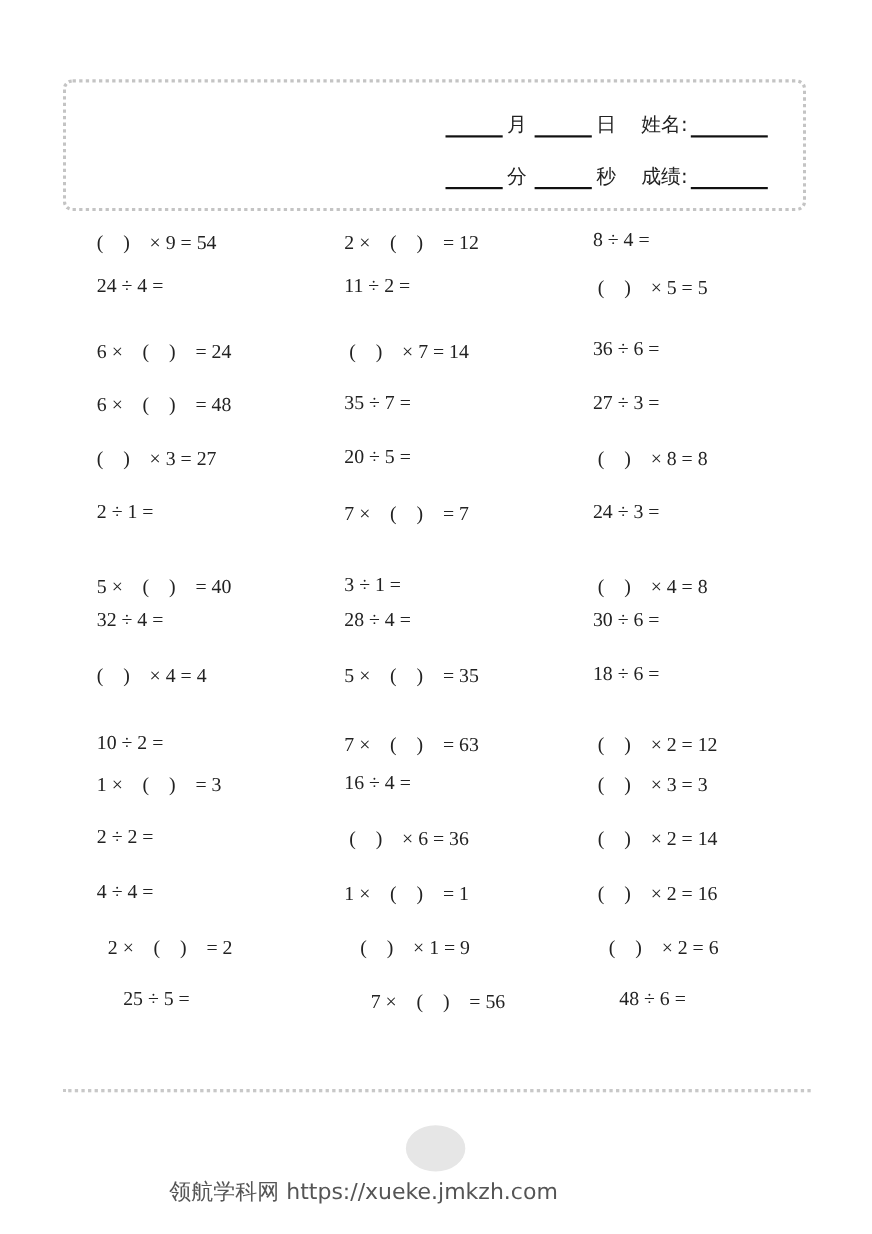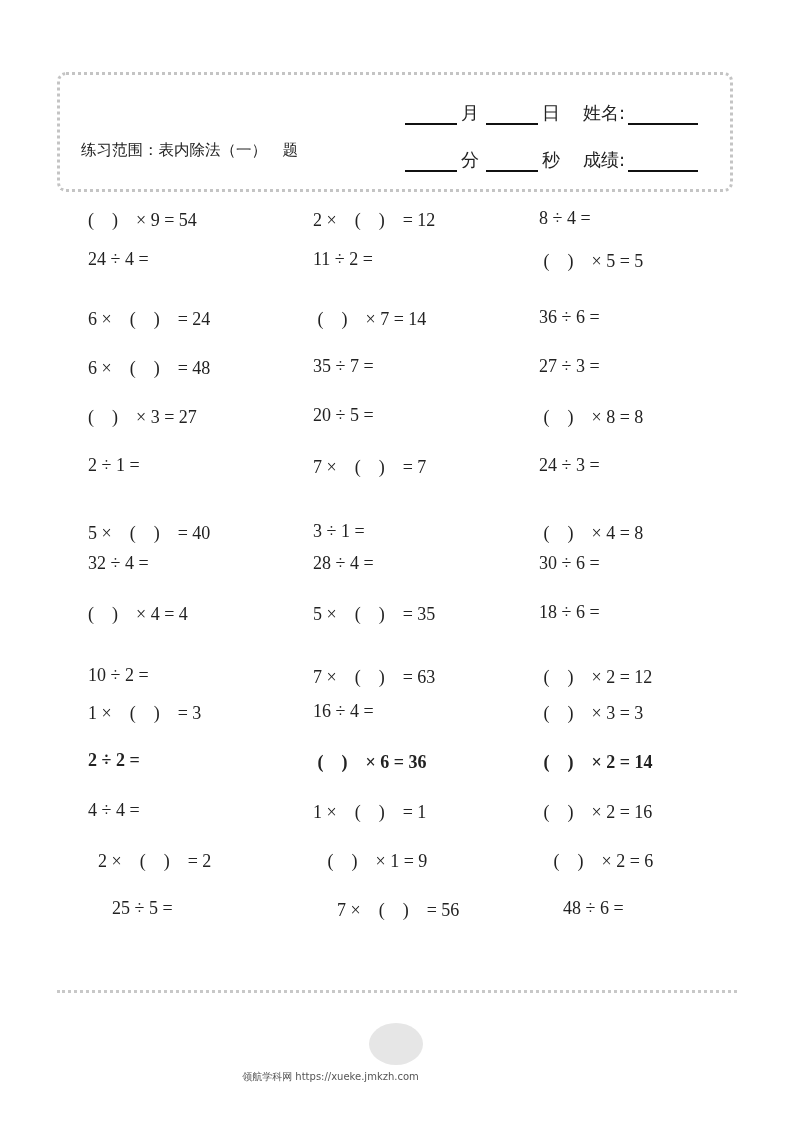--- a/index.html
+++ b/index.html
@@ -19,28 +19,27 @@
   .lbl { margin-right: 7px; }
   .lbl.gap { margin-right: 23px; }
   .problems { position: absolute; left: 0; top: 208px; width: 793px; }
   .prow { position: absolute; left: 0; width: 793px; height: 30px; }
   .prob { position: absolute; top: 0; font-size: 18px; white-space: pre; color: #222; }
   .c0 { left: 88px; } .c1 { left: 313px; } .c2 { left: 539px; }
   .bottom-line { position: absolute; left: 57px; top: 990px; width: 680px; border-top: 3px dotted #c8c8c8; }
   .page-badge { position: absolute; left: 369px; top: 1023px; width: 54px; height: 42px;
                 border-radius: 50%; background: #e6e6e6; }
   .footer { position: absolute; left: 0; top: 1070px; width: 661px; text-align: center;
-            font-family: "DejaVu Sans", sans-serif; font-size: 10px; color: #555; }
+            font-family: "DejaVu Sans", sans-serif; font-size: 20px; color: #555; }
 </style>
 </head>
 <body>
 
 <div class="header-box">
   <div class="range">
-    <div>练习范围：表内除法（一）　题</div>
   </div>
 
   <div class="info-row r1">
     <span class="blank"></span>
     <span class="lbl">月</span>
     <span class="blank"></span>
     <span class="lbl gap">日</span>
     <span>姓名:</span>
     <span class="blank long"></span>
   </div>
@@ -104,21 +103,21 @@
     <div class="prow" style="top: 457px;">
       <div class="prob c0">10 ÷ 2 =</div>
       <div class="prob c1">7 ×　(　)　= 63</div>
       <div class="prob c2"> (　)　× 2 = 12</div>
     </div>
     <div class="prow" style="top: 493px;">
       <div class="prob c0">1 ×　(　)　= 3</div>
       <div class="prob c1">16 ÷ 4 =</div>
       <div class="prob c2"> (　)　× 3 = 3</div>
     </div>
-    <div class="prow" style="top: 542.3px; font-weight: bold;">
+    <div class="prow" style="top: 542.3px;">
       <div class="prob c0">2 ÷ 2 =</div>
       <div class="prob c1"> (　)　× 6 = 36</div>
       <div class="prob c2"> (　)　× 2 = 14</div>
     </div>
     <div class="prow" style="top: 591.6px;">
       <div class="prob c0">4 ÷ 4 =</div>
       <div class="prob c1">1 ×　(　)　= 1</div>
       <div class="prob c2"> (　)　× 2 = 16</div>
     </div>
     <div class="prow" style="top: 640.9px; margin-left: 10px;">

